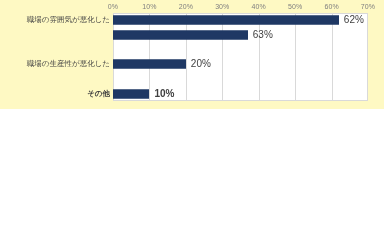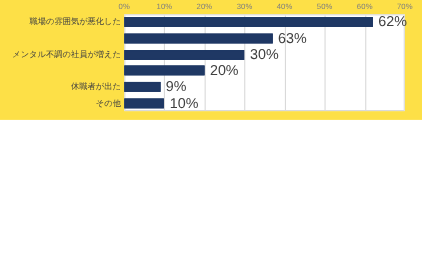--- a/index.html
+++ b/index.html
@@ -12,21 +12,21 @@
     height: 109px;
     overflow: hidden;
     font-family: "Liberation Sans", "DejaVu Sans", sans-serif;
     color: #595959;
   }
 
   #chart-root {
     position: relative;
     width: 384px;
     height: 109px;
-    background: #fde047;
+    background: #fef9c3;
   }
 
   
   #x-axis-labels {
     position: absolute;
     left: 0;
     top: 0;
     width: 384px;
     height: 13px;
   }
@@ -92,21 +92,21 @@
     transform: translateY(-50%);
     height: 9px;
     background: #1f3864;
     border: 1px solid #1f3864;
     box-sizing: border-box;
   }
   .bar-value {
     position: absolute;
     top: 50%;
     transform: translateY(-50%);
-    font-size: 13px;
+    font-size: 10px;
     line-height: 10px;
     color: #404040;
     white-space: nowrap;
   }
 </style>
 </head>
 <body>
 
 <div id="chart-root">
 
@@ -133,34 +133,25 @@
   <div id="rows">
       <div class="chart-row" style="top: 0px; height: 14.6667px;">
         <div class="cat-label">職場の雰囲気が悪化した</div>
         <div class="bar" style="width: 225.857px; background: rgb(31, 56, 100); border-color: rgb(31, 56, 100);"></div>
         <div class="bar-value" style="left: 343.857px;">62%</div>
       </div>
       <div class="chart-row" style="top: 14.6667px; height: 14.6667px;">
         <div class="bar" style="width: 134.786px; background: rgb(31, 56, 100); border-color: rgb(31, 56, 100);"></div>
         <div class="bar-value" style="left: 252.786px;">63%</div>
       </div>
-      <div class="chart-row" style="top: 29.3333px; height: 14.6667px;">
-        <div class="cat-label">メンタル不調の社員が増えた</div>
-        <div class="bar" style="width: 109.286px; background: rgb(31, 56, 100); border-color: rgb(31, 56, 100);"></div>
-        <div class="bar-value" style="left: 227.286px;">30%</div>
-      </div>
       <div class="chart-row" style="top: 44px; height: 14.6667px;">
+        <div class="cat-label">職場の生産性が悪化した</div>
         <div class="bar" style="width: 72.8571px; background: rgb(31, 56, 100); border-color: rgb(31, 56, 100);"></div>
         <div class="bar-value" style="left: 190.857px;">20%</div>
       </div>
-      <div class="chart-row" style="top: 58.6667px; height: 14.6667px;">
-        <div class="cat-label">休職者が出た</div>
-        <div class="bar" style="width: 32.7857px; background: rgb(31, 56, 100); border-color: rgb(31, 56, 100);"></div>
-        <div class="bar-value" style="left: 150.786px;">9%</div>
-      </div>
-      <div class="chart-row" style="top: 73.3333px; height: 14.6667px;">
+      <div class="chart-row" style="top: 73.3333px; height: 14.6667px; font-weight: bold;">
         <div class="cat-label">その他</div>
         <div class="bar" style="width: 36.4286px; background: rgb(31, 56, 100); border-color: rgb(31, 56, 100);"></div>
         <div class="bar-value" style="left: 154.429px;">10%</div>
       </div>
     </div>
 
 </div>
 
 </body></html>

